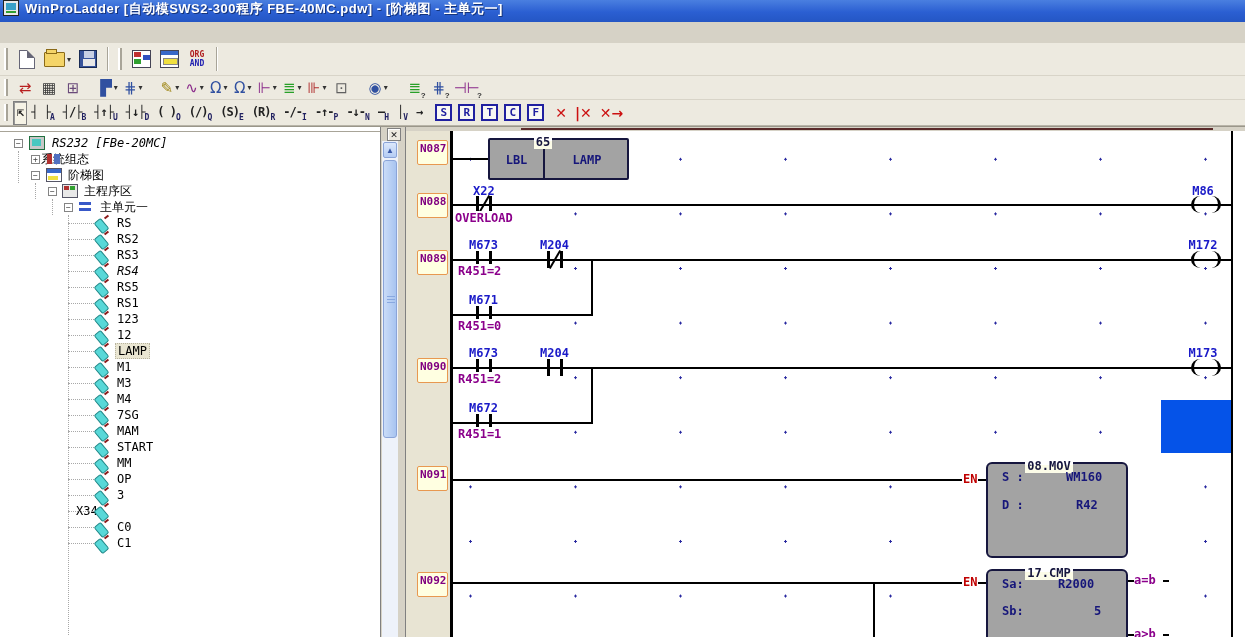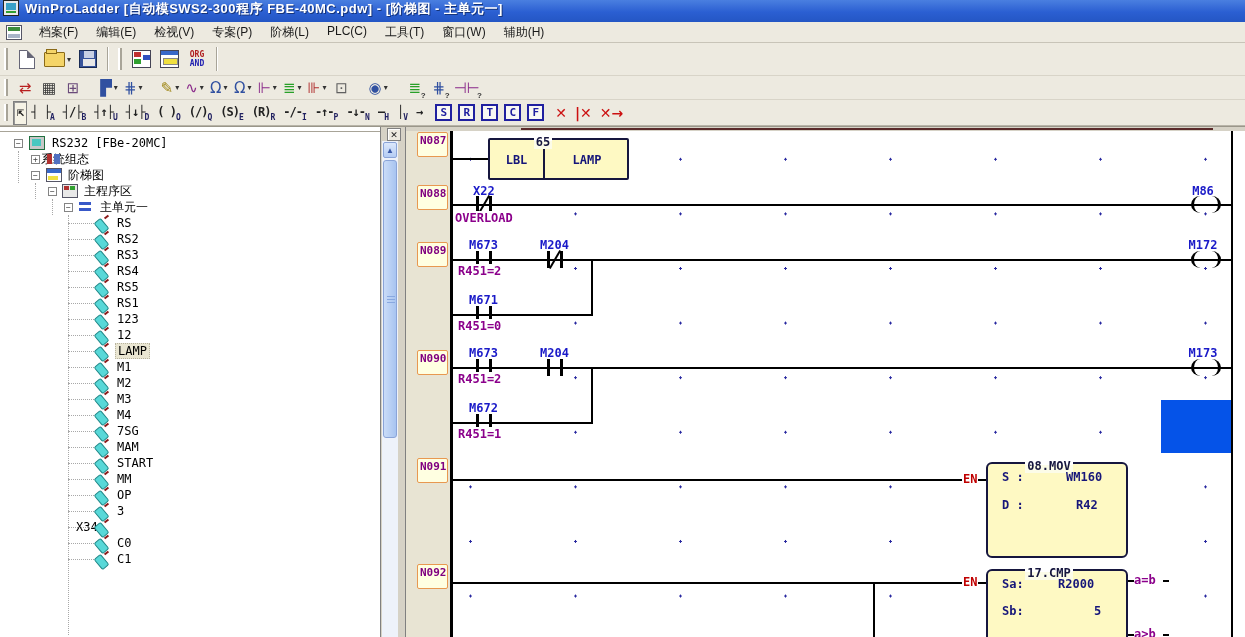--- a/index.html
+++ b/index.html
@@ -124,21 +124,21 @@
     transform:rotate(-40deg); }
 
   
   #ladder-pane { position:absolute; left:405px; top:0; width:840px; height:511px; background:#fff; overflow:hidden;
     border-left:1px solid #808080; }
   #lp-topstrip { position:absolute; left:0; top:0; width:840px; height:4px; background:#D6D2C6; }
   #lp-darkline { position:absolute; left:115px; top:1px; width:692px; height:2px; background:#5A2A2A; }
   #label-col { position:absolute; left:0; top:4px; width:45px; height:507px; background:#E8E4D3;
     border-right:1px solid #C8C4B4; }
   .netlbl { position:absolute; left:11px; width:31px; height:25px; background:#FFFFE1; border:1px solid #E89850;
-    border-radius:2px; color:#800080; font:bold 11px "DejaVu Sans Mono",monospace; padding:1px 0 0 2px; }
+    border-radius:2px; color:#800080; font:bold 11px "DejaVu Sans Mono",monospace; padding:1px 0 0 2px;margin-top:8px; }
   #gridbg { position:absolute; left:46px; top:4px; width:794px; height:507px;
     background-image:radial-gradient(circle, #2828A0 1px, transparent 1.4px);
     background-size:105px 54.6px; background-position:71px 1px; }
 
   .hw { position:absolute; height:2px; background:#000; }
   .vw { position:absolute; width:2px; background:#000; }
   #rail-left  { position:absolute; left:44px; top:4px; width:3px; height:507px; background:#000; }
   #rail-right { position:absolute; left:825px; top:4px; width:2px; height:507px; background:#000; }
 
   .ct { position:absolute; width:16px; height:17px; }
@@ -153,53 +153,39 @@
     border-right:3px solid #000; border-top-right-radius:10px 9px; border-bottom-right-radius:10px 9px; }
 
   .lbl { position:absolute; font:bold 12px "DejaVu Sans Mono",monospace; color:#1A1AC8; background:#fff;
     padding:0 1px; white-space:nowrap; }
   .lbl.ctr { text-align:center; }
   .cmt { position:absolute; font:bold 12px "DejaVu Sans Mono",monospace; color:#8B008B; background:#fff;
     padding:0 1px; white-space:nowrap; }
   .en  { position:absolute; font:bold 12px "DejaVu Sans Mono",monospace; color:#C00000; background:#fff; padding:0 1px; }
   .tap { position:absolute; font:bold 12px "DejaVu Sans Mono",monospace; color:#8B008B; background:#fff; }
 
-  .fblock { position:absolute; background:#fef9c3; border:2px solid #16163E; border-radius:6px; }
+  .fblock { position:absolute; background:#a3a3a3; border:2px solid #16163E; border-radius:6px; }
   .fbtitle { position:absolute; top:-8px; left:0; right:16px; text-align:center; }
   .fbtitle span { font:bold 12px "DejaVu Sans Mono",monospace; color:#16163E; padding:0 2px;
     background:linear-gradient(180deg,#FFFFFF 45%,#FCFCE8 45%); }
   .frow { position:absolute; font:bold 12px "DejaVu Sans Mono",monospace; color:#16167A; white-space:nowrap; }
   #lblblock-div { position:absolute; left:53px; top:0; width:2px; height:100%; background:#16163E; }
 
   #blue-sel { position:absolute; left:755px; top:273px; width:71px; height:53px; background:#0553E8; }
 </style>
 </head>
 <body>
 
 <div id="app">
 
   <div id="titlebar">
     <div id="appicon"></div>
     <span id="title-text">WinProLadder [自动模SWS2-300程序 FBE-40MC.pdw] - [阶梯图 - 主单元一]</span>
   </div>
 
-  <div id="menubar">
-    <div id="menubar-icon"></div>
-    <div style="display:flex;">
-        <span class="menu-item">档案(F)</span>
-        <span class="menu-item">编辑(E)</span>
-        <span class="menu-item">检视(V)</span>
-        <span class="menu-item">专案(P)</span>
-        <span class="menu-item">阶梯(L)</span>
-        <span class="menu-item">PLC(C)</span>
-        <span class="menu-item">工具(T)</span>
-        <span class="menu-item">窗口(W)</span>
-        <span class="menu-item">辅助(H)</span>
-      </div>
-  </div>
 
   <div id="tb1" class="toolbar">
     <div class="grip"></div>
     <div class="tbtn">
         <div class="ic-new"></div>
       </div>
     <div class="tbtn">
         <div class="ic-open"></div>
         <span class="caret">▾</span>
       </div>
@@ -374,21 +360,21 @@
   </div>
 
   <div id="content">
 
     <div id="tree-panel">
       <div id="tree">
 
         <div class="trow">
           <span class="ebox" style="left:14px;">−</span>
           <span class="ti ti-plc" style="left:29px;"></span>
-          <span class="tlabel" style="margin-left:50px;">RS232 [FBe-20MC]</span>
+          <span class="tlabel" style="margin-left:50px;font-style:italic;">RS232 [FBe-20MC]</span>
         </div>
         <div class="trow">
           <span class="ebox" style="left:31px;">+</span>
           <span class="ti ti-sys" style="left:46px;"></span>
           <span class="tlabel" style="margin-left:39px;">系统组态</span>
         </div>
         <div class="trow">
           <span class="ebox" style="left:31px;">−</span>
           <span class="ti ti-lad" style="left:46px;"></span>
           <span class="tlabel" style="margin-left:66px;">阶梯图</span>
@@ -415,21 +401,21 @@
               <span class="tlabel" style="margin-left: 115px;">RS2</span>
             </div>
             <div class="trow">
               <span class="hstub" style="left: 68px; width: 26px; top: 8px;"></span>
               <span class="ti ti-pen" style="left: 95px;"></span>
               <span class="tlabel" style="margin-left: 115px;">RS3</span>
             </div>
             <div class="trow">
               <span class="hstub" style="left: 68px; width: 26px; top: 8px;"></span>
               <span class="ti ti-pen" style="left: 95px;"></span>
-              <span class="tlabel" style="margin-left: 115px;">RS4</span>
+              <span class="tlabel" style="margin-left: 115px; font-style: italic;">RS4</span>
             </div>
             <div class="trow">
               <span class="hstub" style="left: 68px; width: 26px; top: 8px;"></span>
               <span class="ti ti-pen" style="left: 95px;"></span>
               <span class="tlabel" style="margin-left: 115px;">RS5</span>
             </div>
             <div class="trow">
               <span class="hstub" style="left: 68px; width: 26px; top: 8px;"></span>
               <span class="ti ti-pen" style="left: 95px;"></span>
               <span class="tlabel" style="margin-left: 115px;">RS1</span>
@@ -446,25 +432,20 @@
             </div>
             <div class="trow">
               <span class="hstub" style="left: 68px; width: 26px; top: 8px;"></span>
               <span class="ti ti-pen" style="left: 95px;"></span>
               <span class="tlabel sel" style="margin-left: 115px;">LAMP</span>
             </div>
             <div class="trow">
               <span class="hstub" style="left: 68px; width: 26px; top: 8px;"></span>
               <span class="ti ti-pen" style="left: 95px;"></span>
               <span class="tlabel" style="margin-left: 115px;">M1</span>
-            </div>
-            <div class="trow">
-              <span class="hstub" style="left: 68px; width: 26px; top: 8px;"></span>
-              <span class="ti ti-pen" style="left: 95px;"></span>
-              <span class="tlabel" style="margin-left: 115px;">M2</span>
             </div>
             <div class="trow">
               <span class="hstub" style="left: 68px; width: 26px; top: 8px;"></span>
               <span class="ti ti-pen" style="left: 95px;"></span>
               <span class="tlabel" style="margin-left: 115px;">M3</span>
             </div>
             <div class="trow">
               <span class="hstub" style="left: 68px; width: 26px; top: 8px;"></span>
               <span class="ti ti-pen" style="left: 95px;"></span>
               <span class="tlabel" style="margin-left: 115px;">M4</span>

